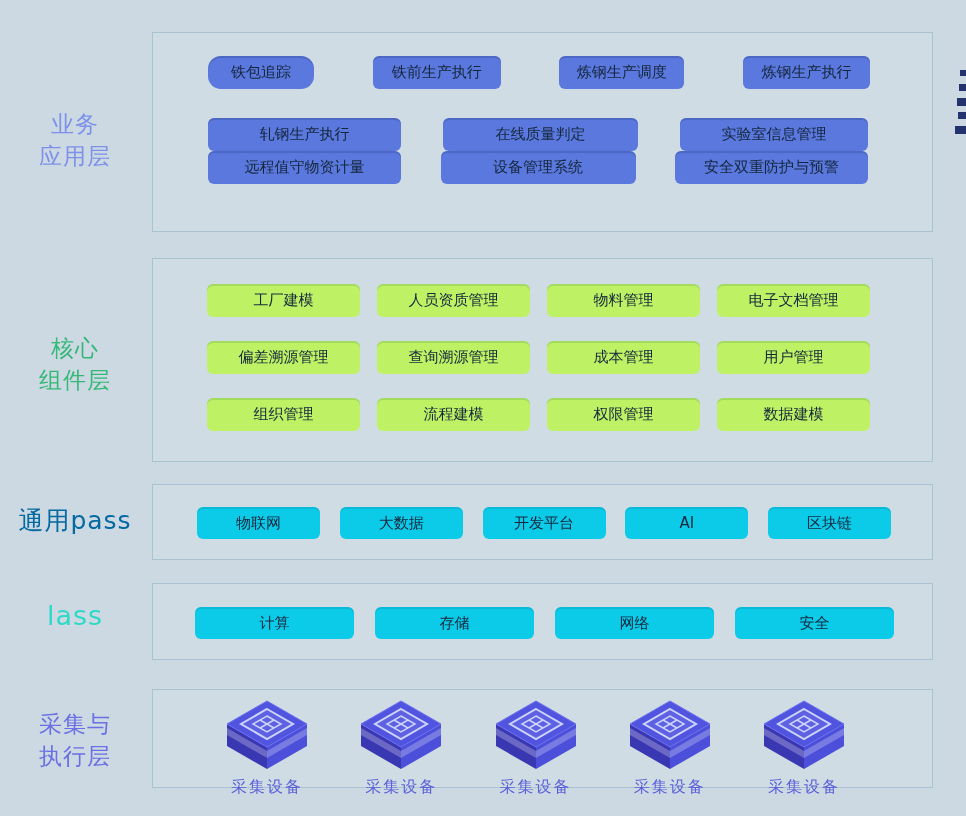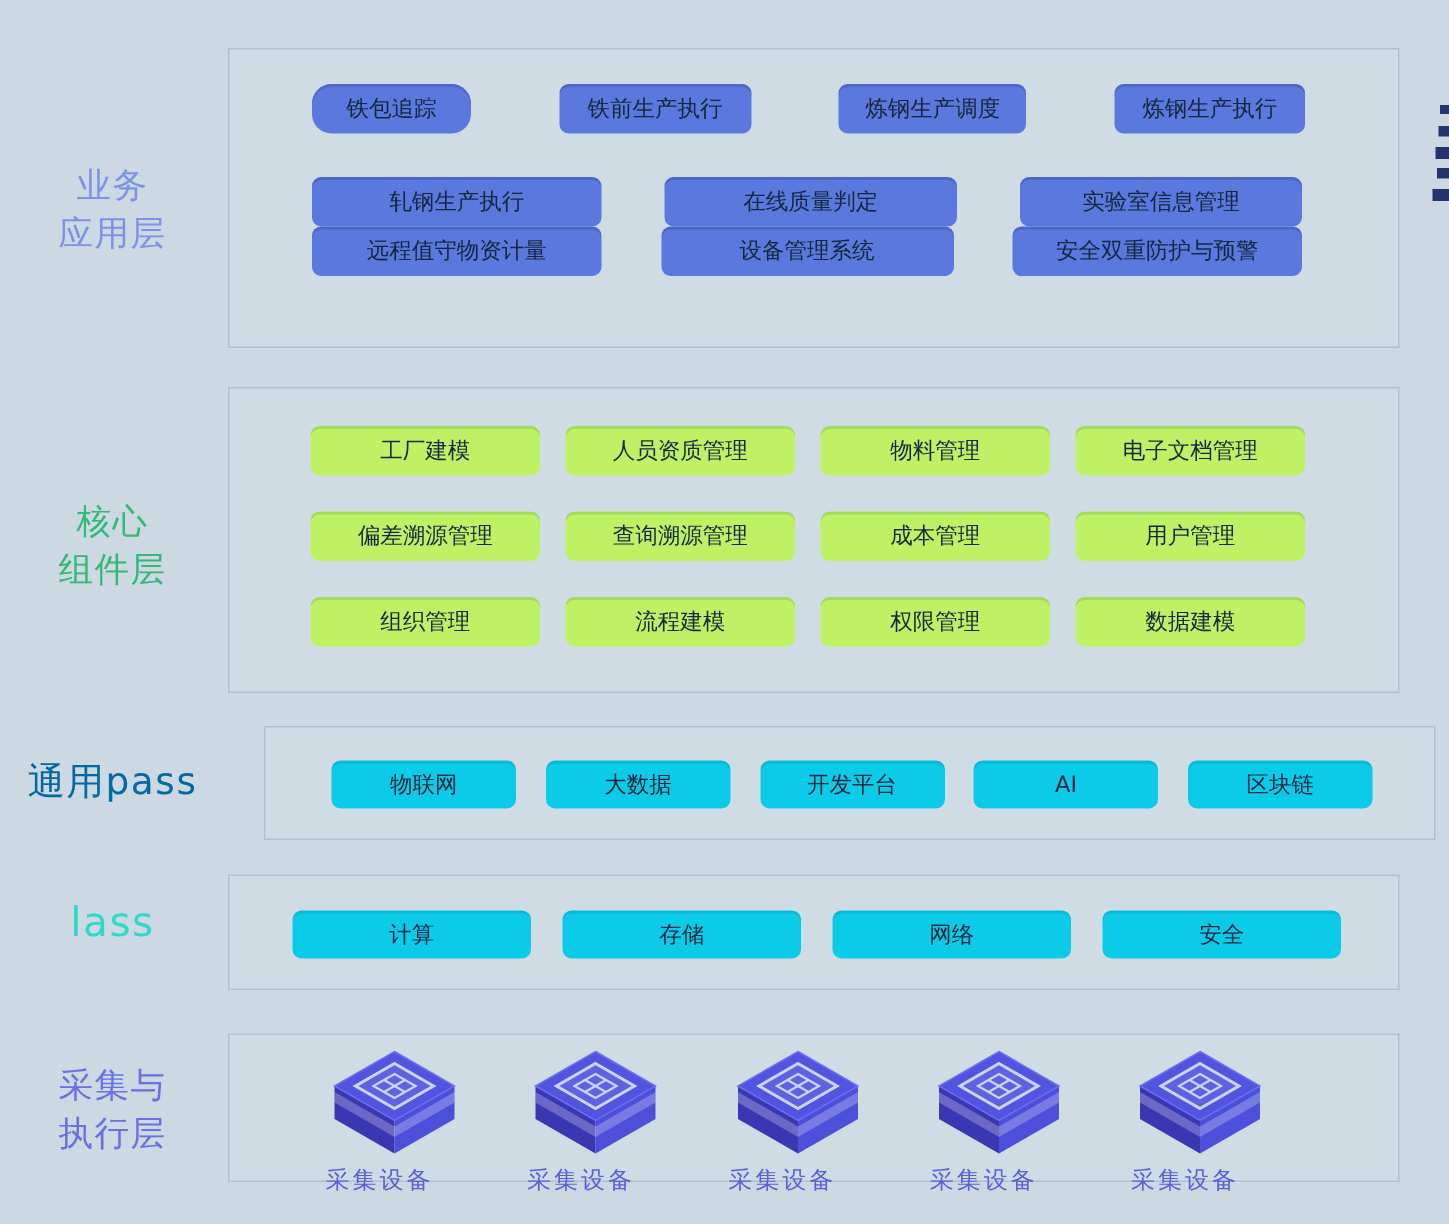--- a/index.html
+++ b/index.html
@@ -8,21 +8,21 @@
     background:#cdd9e2;
     font-family:"DejaVu Sans","Liberation Sans",sans-serif;
   }
   .panel {
     position:absolute; left:152px; width:781px;
     border:1px solid #a9c3d3; box-sizing:border-box;
     background:rgba(214,225,232,0.35);
   }
   #panel-business { top:32px;  height:200px; }
   #panel-core     { top:258px; height:204px; }
-  #panel-paas     { top:484px; height:76px;margin-left:24px;  }
+  #panel-paas     { top:484px; height:76px;  }
   #panel-iaas     { top:583px; height:77px;  }
   #panel-device   { top:689px; height:99px;  }
 
   .gutter-label {
     position:absolute; left:0; width:150px; text-align:center;
     font-size:23px; line-height:1.4; letter-spacing:1px;
   }
   #label-business { top:108px; color:#7c92e8; }
   #label-core     { top:332px; color:#33b877; }
   #label-paas     { top:503px; color:#0369a1; font-size:25px; }
@@ -59,21 +59,21 @@
   
   .p-row { margin-top:22px; padding:0 41px 0 44px; }
   .p-row .btn { width:123px; }
 
   
   .i-row { margin-top:23px; padding:0 38px 0 42px; }
   .i-row .btn { width:159px; }
 
   
   .d-row { margin-top:7px; padding:0 78px 0 64px; }
-  .device-item { display:flex; flex-direction:column; align-items:flex-start; width:100px; }
+  .device-item { display:flex; flex-direction:column; align-items:center; width:100px; }
   .device-caption { margin-top:2px; font-size:16px; letter-spacing:2px; color:#5a5fd8; }
 
   
   .edge-dot { position:absolute; background:#24336e; }
   .edge-dot.d1 { right:0; top:70px;  width:6px;  height:6px; }
   .edge-dot.d2 { right:0; top:84px;  width:7px;  height:7px; }
   .edge-dot.d3 { right:0; top:98px;  width:9px;  height:8px; }
   .edge-dot.d4 { right:0; top:112px; width:8px;  height:7px; }
   .edge-dot.d5 { right:0; top:126px; width:11px; height:8px; }
 </style>

